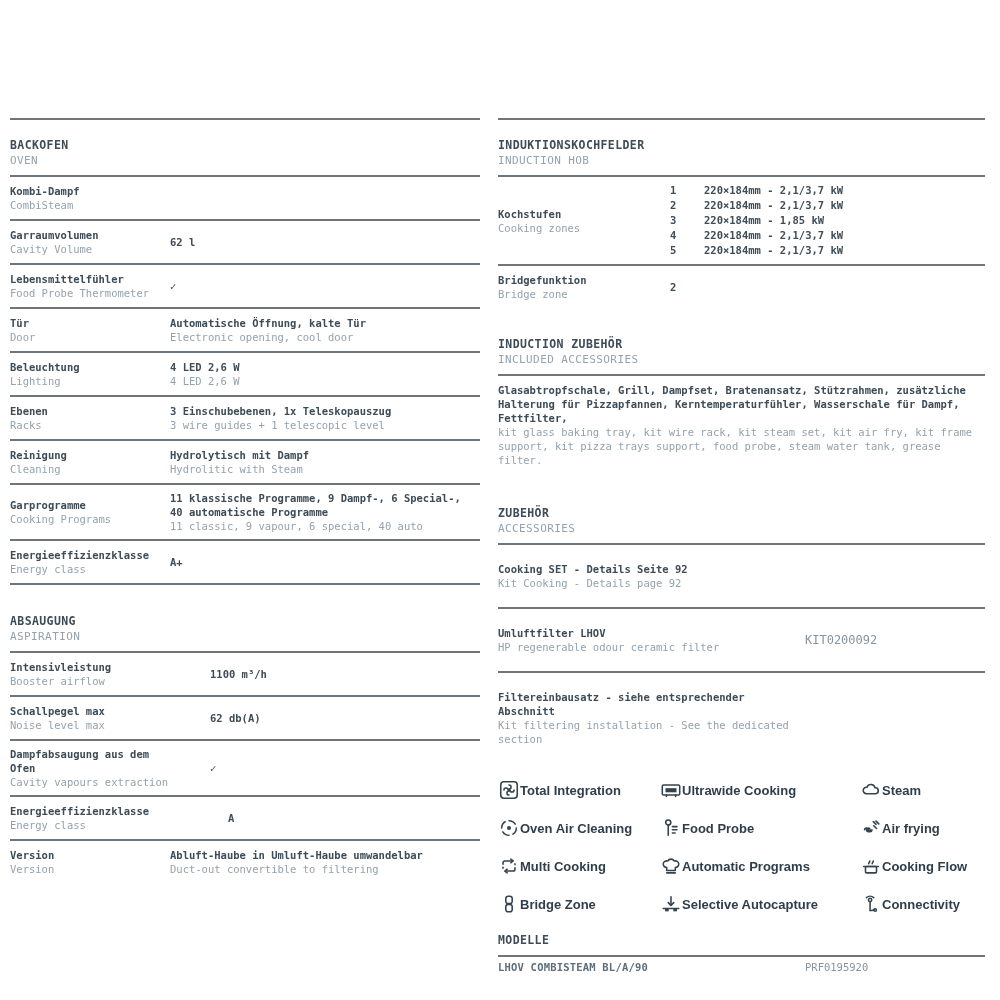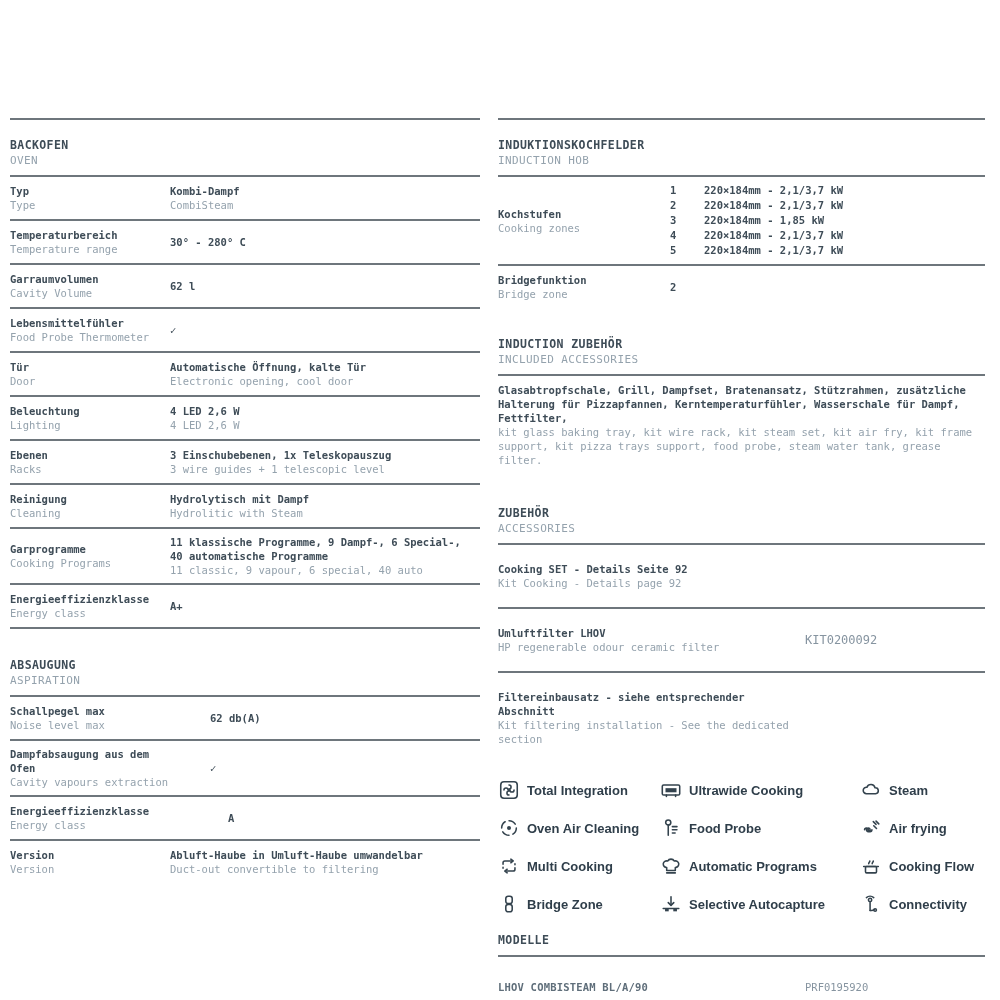--- a/index.html
+++ b/index.html
@@ -23,58 +23,45 @@
   .en{font-size:10.5px;line-height:14px;color:#94a2ad;white-space:pre-line;}
   .zones{list-style:none;margin:0;padding:0 0 0 172px;}
   .zones li{font-weight:bold;font-size:10.5px;line-height:15px;color:#3e4c57;display:flex;}
   .zones .znum{width:34px;}
   .freeform{padding:7px 0 10px 0;border-bottom:2px solid #6e767c;}
   .acc-row{display:flex;align-items:center;padding:17px 0;border-bottom:2px solid #6e767c;}
   .acc-main{flex:1;}
   .acc-code{width:180px;font-size:12px;color:#8694a0;}
   .feat-grid{display:grid;grid-template-columns:158px 196px 1fr;row-gap:16px;column-gap:4px;
              margin-top:16px;align-items:center;}
-  .feat{display:flex;align-items:center;gap:7px;}
+  .feat{display:flex;align-items:center;}
   .ficon{width:22px;height:22px;flex-shrink:0;display:inline-flex;align-items:center;justify-content:center;}
   .ficon svg{stroke:#34434e;fill:none;stroke-width:1.7;stroke-linecap:round;stroke-linejoin:round;}
   .flabel{font-family:"Liberation Sans","DejaVu Sans",sans-serif;font-weight:bold;
           font-size:13px;color:#2f3e4a;white-space:nowrap;}
   .models-section{}
-  .model-row{display:flex;align-items:center;padding:24px 0 6px 0;}
+  .model-row{display:flex;align-items:center;padding:4px 0 6px 0;}
   .model-name{flex:1;font-size:10.5px;font-weight:bold;color:#5f6e7a;letter-spacing:.2px;}
   .model-code{width:180px;font-size:10.5px;color:#8694a0;}
 </style>
 </head>
 <body>
 
 <div class="col col-left">
 
   <div class="section first-line">
     <div class="sec-head">
       <div class="sec-title-de">BACKOFEN</div>
       <div class="sec-title-en">OVEN</div>
     </div>
 
     <div class="row">
-      <div class="lbl">
-          <div class="de">Typ</div>
-        <div class="en">Type</div>
-        </div>
       <div class="val">
           <div class="de">Kombi-Dampf</div>
         <div class="en">CombiSteam</div>
-        </div>
-    </div>
-    <div class="row">
-      <div class="lbl">
-          <div class="de">Temperaturbereich</div>
-        <div class="en">Temperature range</div>
-        </div>
-      <div class="val">
-          <div class="de">30° - 280° C</div>
         </div>
     </div>
     <div class="row">
       <div class="lbl">
           <div class="de">Garraumvolumen</div>
         <div class="en">Cavity Volume</div>
         </div>
       <div class="val">
           <div class="de">62 l</div>
         </div>
@@ -147,20 +134,29 @@
       <div class="val">
           <div class="de">A+</div>
         </div>
     </div>
   </div>
 
   <div class="section">
     <div class="sec-head">
       <div class="sec-title-de">ABSAUGUNG</div>
       <div class="sec-title-en">ASPIRATION</div>
+    </div>
+    <div class="row">
+      <div class="lbl">
+          <div class="de">Intensivleistung</div>
+        <div class="en">Booster airflow</div>
+        </div>
+      <div class="val indent">
+          <div class="de">1100 m³/h</div>
+        </div>
     </div>
     <div class="row">
       <div class="lbl">
           <div class="de">Schallpegel max</div>
         <div class="en">Noise level max</div>
         </div>
       <div class="val indent">
           <div class="de">62 db(A)</div>
         </div>
     </div>

